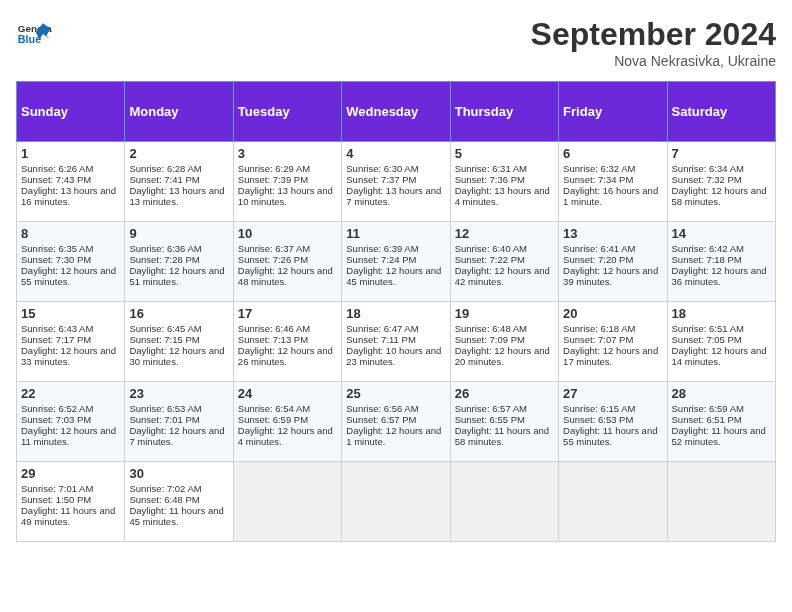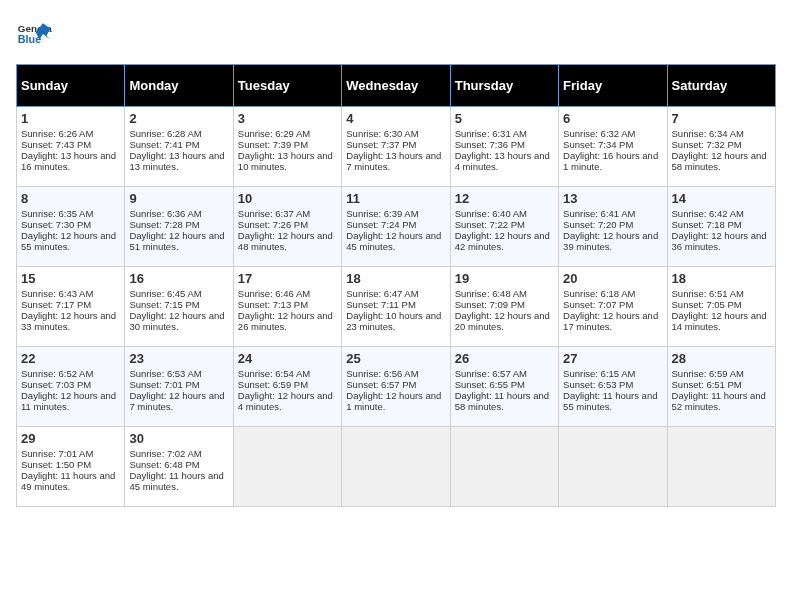--- a/index.html
+++ b/index.html
@@ -36,25 +36,25 @@
     .location {
       font-size: 14px;
       color: #555;
     }
     table {
       width: 100%;
       border-collapse: collapse;
       table-layout: fixed;
     }
     thead tr th {
-      background-color: #000000;
+      background-color: #6d28d9;
       color: #fff;
       font-size: 13px;
       font-weight: bold;
-      padding: 13px 4px;
+      padding: 22px 4px;
       text-align: left;
       border: 1px solid #5a9fd4;
     }
     tbody tr td {
       vertical-align: top;
       font-size: 9.5px;
       color: #333;
       padding: 4px;
       border: 1px solid #d0d0d0;
       height: 80px;
@@ -80,20 +80,24 @@
 <body>
 
 <div class="header">
   <div class="logo">
     <svg class="logo-icon" viewBox="0 0 40 40">
       <rect width="40" height="40" fill="white"></rect>
       <text x="2" y="18" font-size="11" font-weight="bold" fill="#333" font-family="Arial">General</text>
       <text x="2" y="30" font-size="12" font-weight="bold" fill="#1a6bb5" font-family="Arial">Blue</text>
       <polygon points="30,8 38,14 34,22 38,26 30,20 26,26 22,18" fill="#1a6bb5"></polygon>
     </svg>
+  </div>
+  <div class="title-block">
+    <div class="month-title">September 2024</div>
+    <div class="location">Nova Nekrasivka, Ukraine</div>
   </div>
 </div>
 
 <table>
   <thead>
     <tr id="days-header">
         <th>Sunday</th>
         <th>Monday</th>
         <th>Tuesday</th>
         <th>Wednesday</th>

